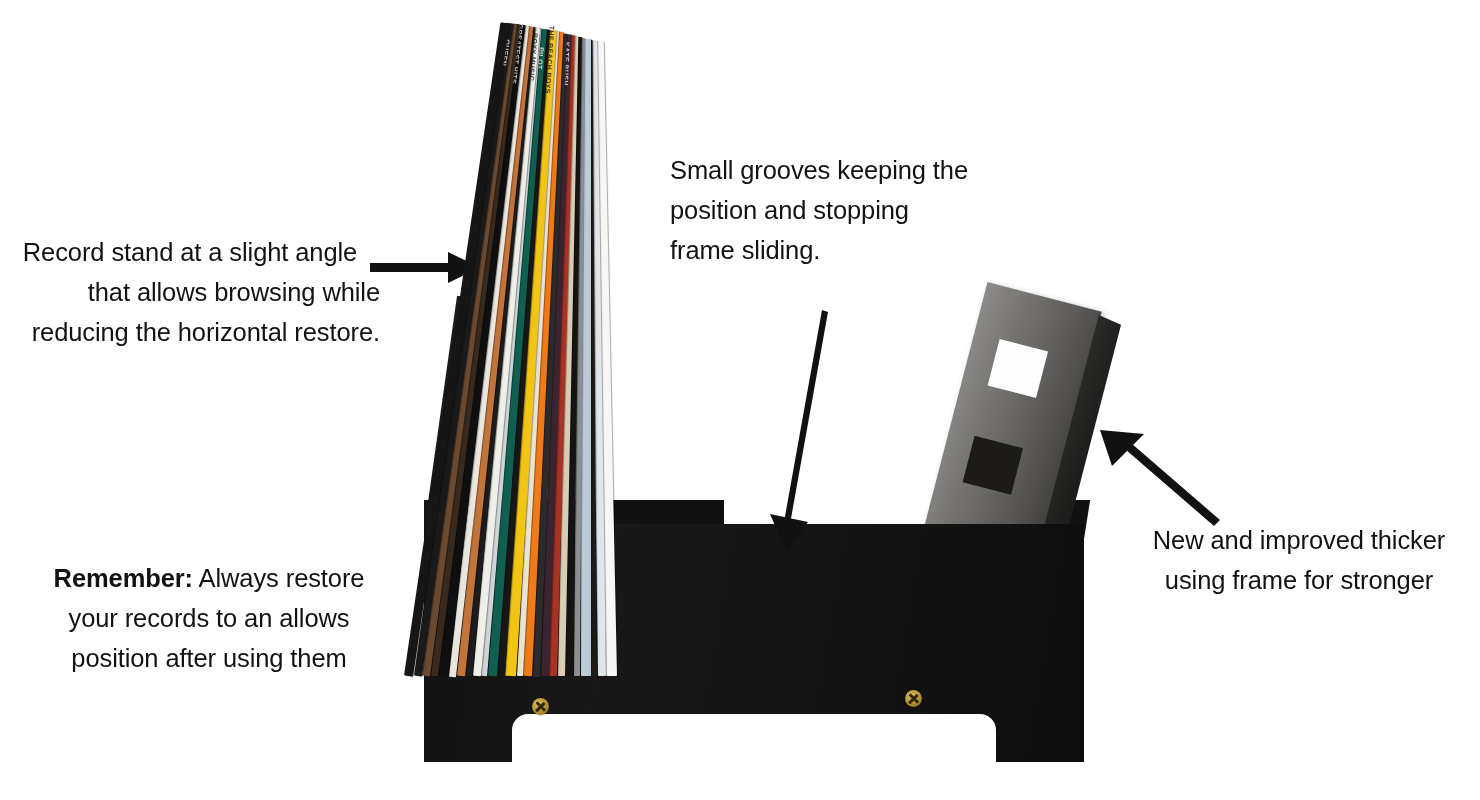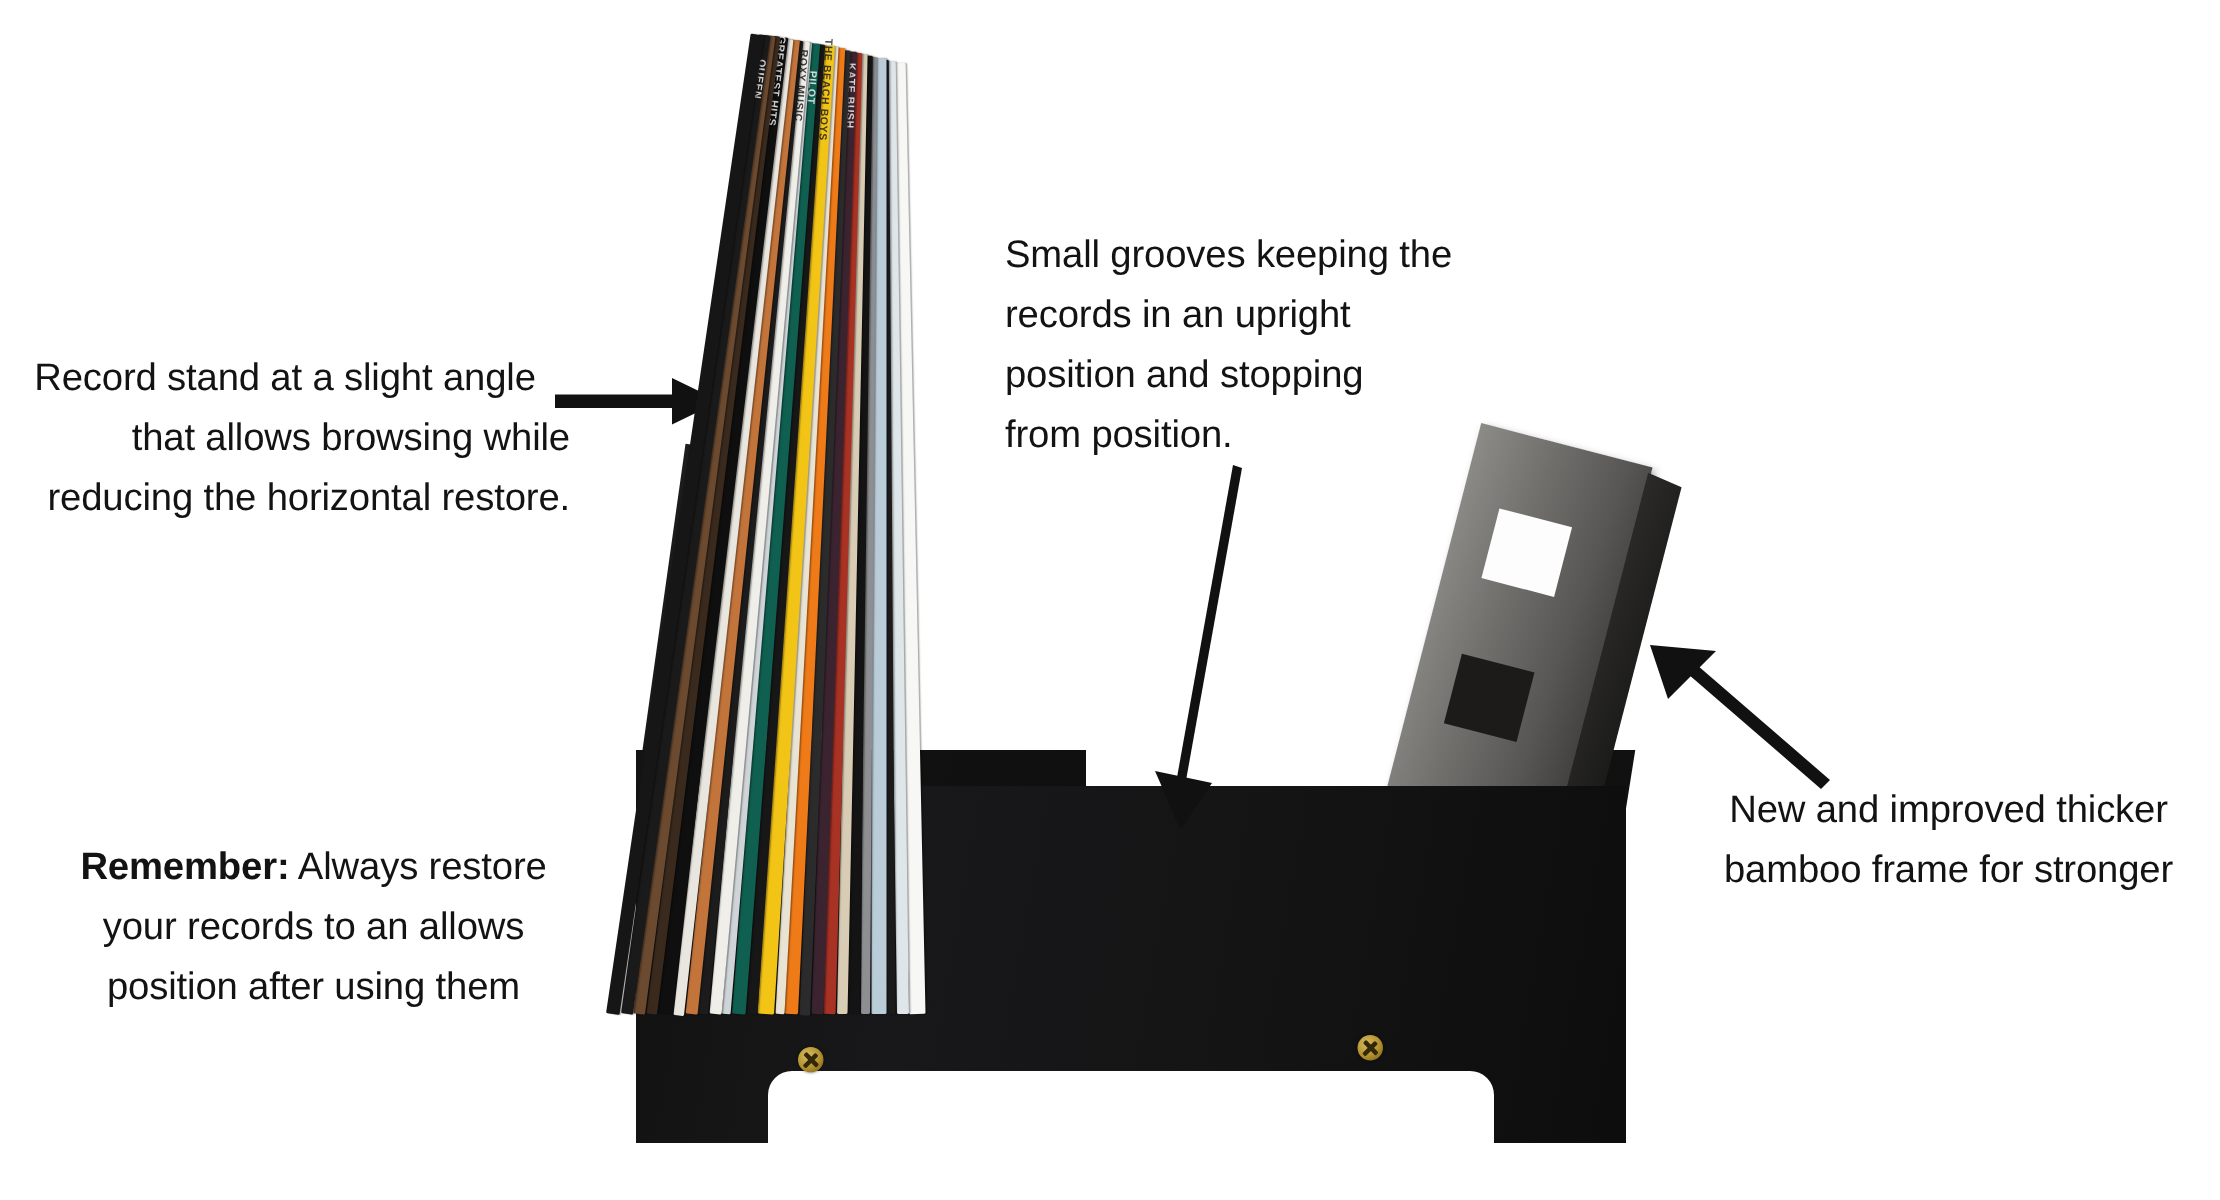--- a/index.html
+++ b/index.html
@@ -319,28 +319,27 @@
   </svg>
 
   <div class="callout" id="callout-left">
     <div class="l1">Record stand at a slight angle</div>
     <div>that allows browsing while</div>
     <div>reducing the horizontal restore.</div>
   </div>
 
   <div class="callout" id="callout-center">
     <div>Small grooves keeping the</div>
-    <div>records in an upright</div>
     <div>position and stopping</div>
-    <div>from position.</div>
+    <div>frame sliding.</div>
   </div>
 
   <div class="callout" id="callout-right">
     <div>New and improved thicker</div>
-    <div>bamboo frame for stronger</div>
+    <div>using frame for stronger</div>
   </div>
 
   <div class="callout" id="callout-remember">
     <div><span class="strong">Remember:</span> <span>Always restore</span></div>
     <div>your records to an allows</div>
     <div>position after using them</div>
   </div>
 
 </div>
 

